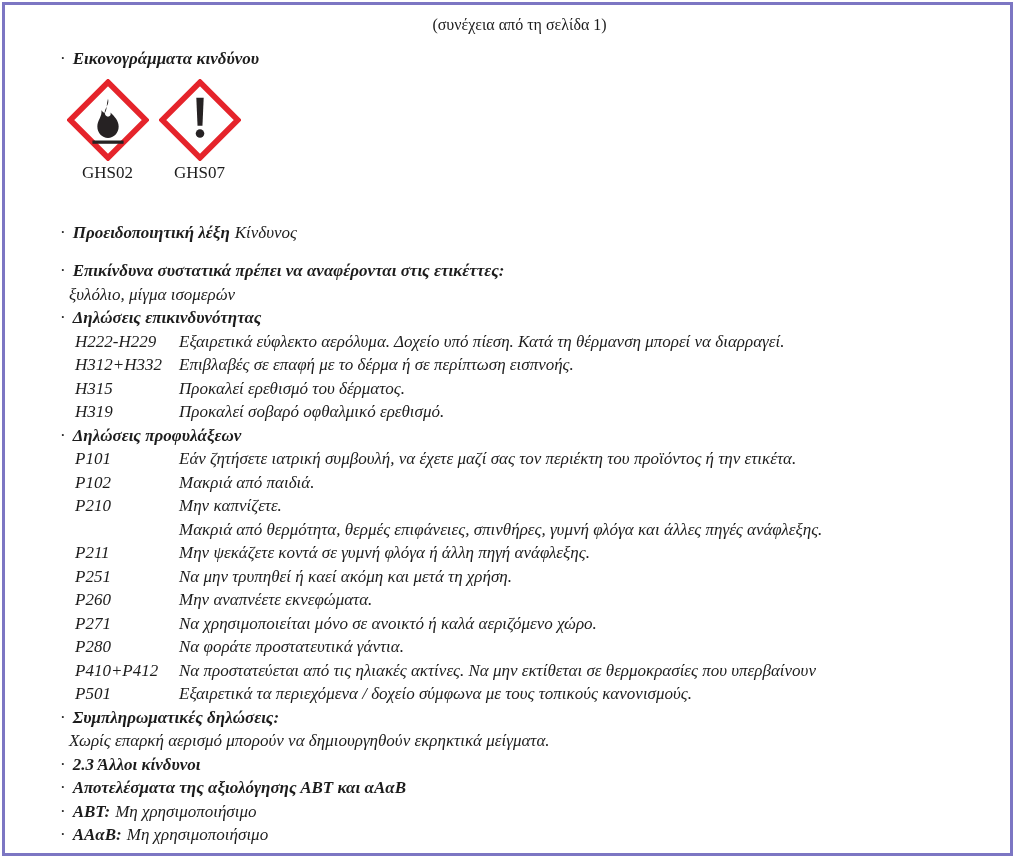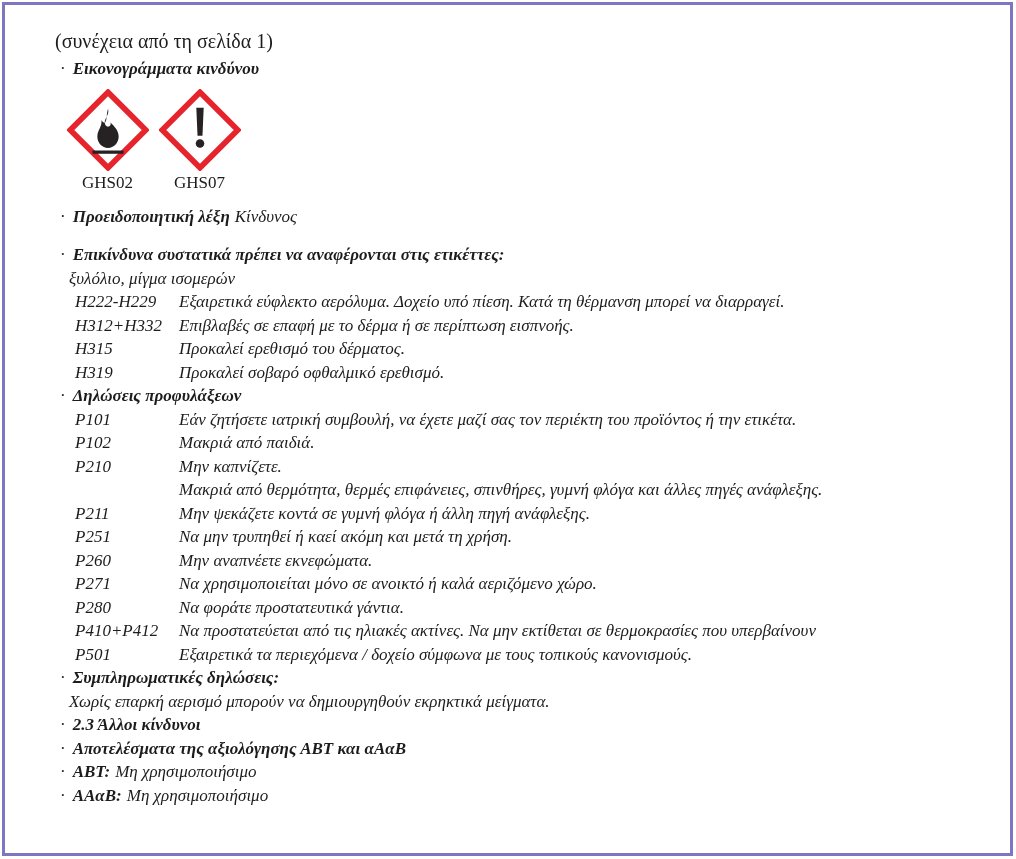--- a/index.html
+++ b/index.html
@@ -18,40 +18,40 @@
     font-family:"Liberation Serif", serif;
     color:var(--text);
   }
   .frame{
     width:100%;height:100%;
     border:3px solid var(--frame);
     padding:4px 26px 0 50px;
     overflow:hidden;
   }
   .note{
-    text-align:left;
-    font-size:20px;
+    text-align:center;
+    font-size:16px;
     line-height:20px;
-    margin-top:22px;
+    margin-top:6px;
     font-style:normal;
   }
   .doc-line{
     font-style:italic;
     font-size:17px;
     line-height:23.5px;
   }
   .bullet{
     display:inline-block;
     font-style:normal;
     margin-left:5px;
     margin-right:7px;
   }
   .head{font-weight:bold}
   .plain-line{margin-left:14px}
-  .title-pictograms{margin-top:6px}
+  .title-pictograms{margin-top:12px}
   .picto-row{
     display:flex;
     gap:7px;
     margin-top:8px;
     margin-left:10px;
   }
   .picto{
     display:flex;
     flex-direction:column;
     align-items:center;
@@ -59,21 +59,21 @@
   }
   .picto svg{width:82px;height:82px;display:block}
   .diamond{fill:#fff;stroke:var(--pictogram_red);stroke-width:7;stroke-linejoin:miter}
   .sym{fill:var(--symbol_black)}
   .picto-label{
     font-size:17px;
     line-height:20px;
     margin-top:2px;
     font-style:normal;
   }
-  .signal-line{margin-top:12px}
+  .signal-line{margin-top:38px}
   .gap-before{margin-top:15px}
   .stmt{display:flex;margin-left:20px}
   .stmt .code{flex:0 0 104px;font-style:italic}
   .stmt .desc{flex:1}
   .desc .line{display:block}
   .value{margin-left:5px}
 </style>
 </head>
 <body>
 
@@ -107,20 +107,23 @@
 
     <div class="doc-line signal-line">
       <span class="bullet">·</span><span class="head">Προειδοποιητική λέξη</span><span class="value">Κίνδυνος</span>
     </div>
 
     <div class="doc-line gap-before">
       <span class="bullet">·</span><span class="head">Επικίνδυνα συστατικά πρέπει να αναφέρονται στις ετικέττες:</span>
     </div>
     <div class="doc-line plain-line">ξυλόλιο, μίγμα ισομερών</div>
 
+    <div class="doc-line">
+      <span class="bullet">·</span><span class="head">Δηλώσεις επικινδυνότητας</span>
+    </div>
 
     <div class="doc-line stmt">
       <span class="code">H222-H229</span>
       <span class="desc">
           <span class="line">Εξαιρετικά εύφλεκτο αερόλυμα. Δοχείο υπό πίεση. Κατά τη θέρμανση μπορεί να διαρραγεί.</span>
         </span>
     </div>
     <div class="doc-line stmt">
       <span class="code">H312+H332</span>
       <span class="desc">

